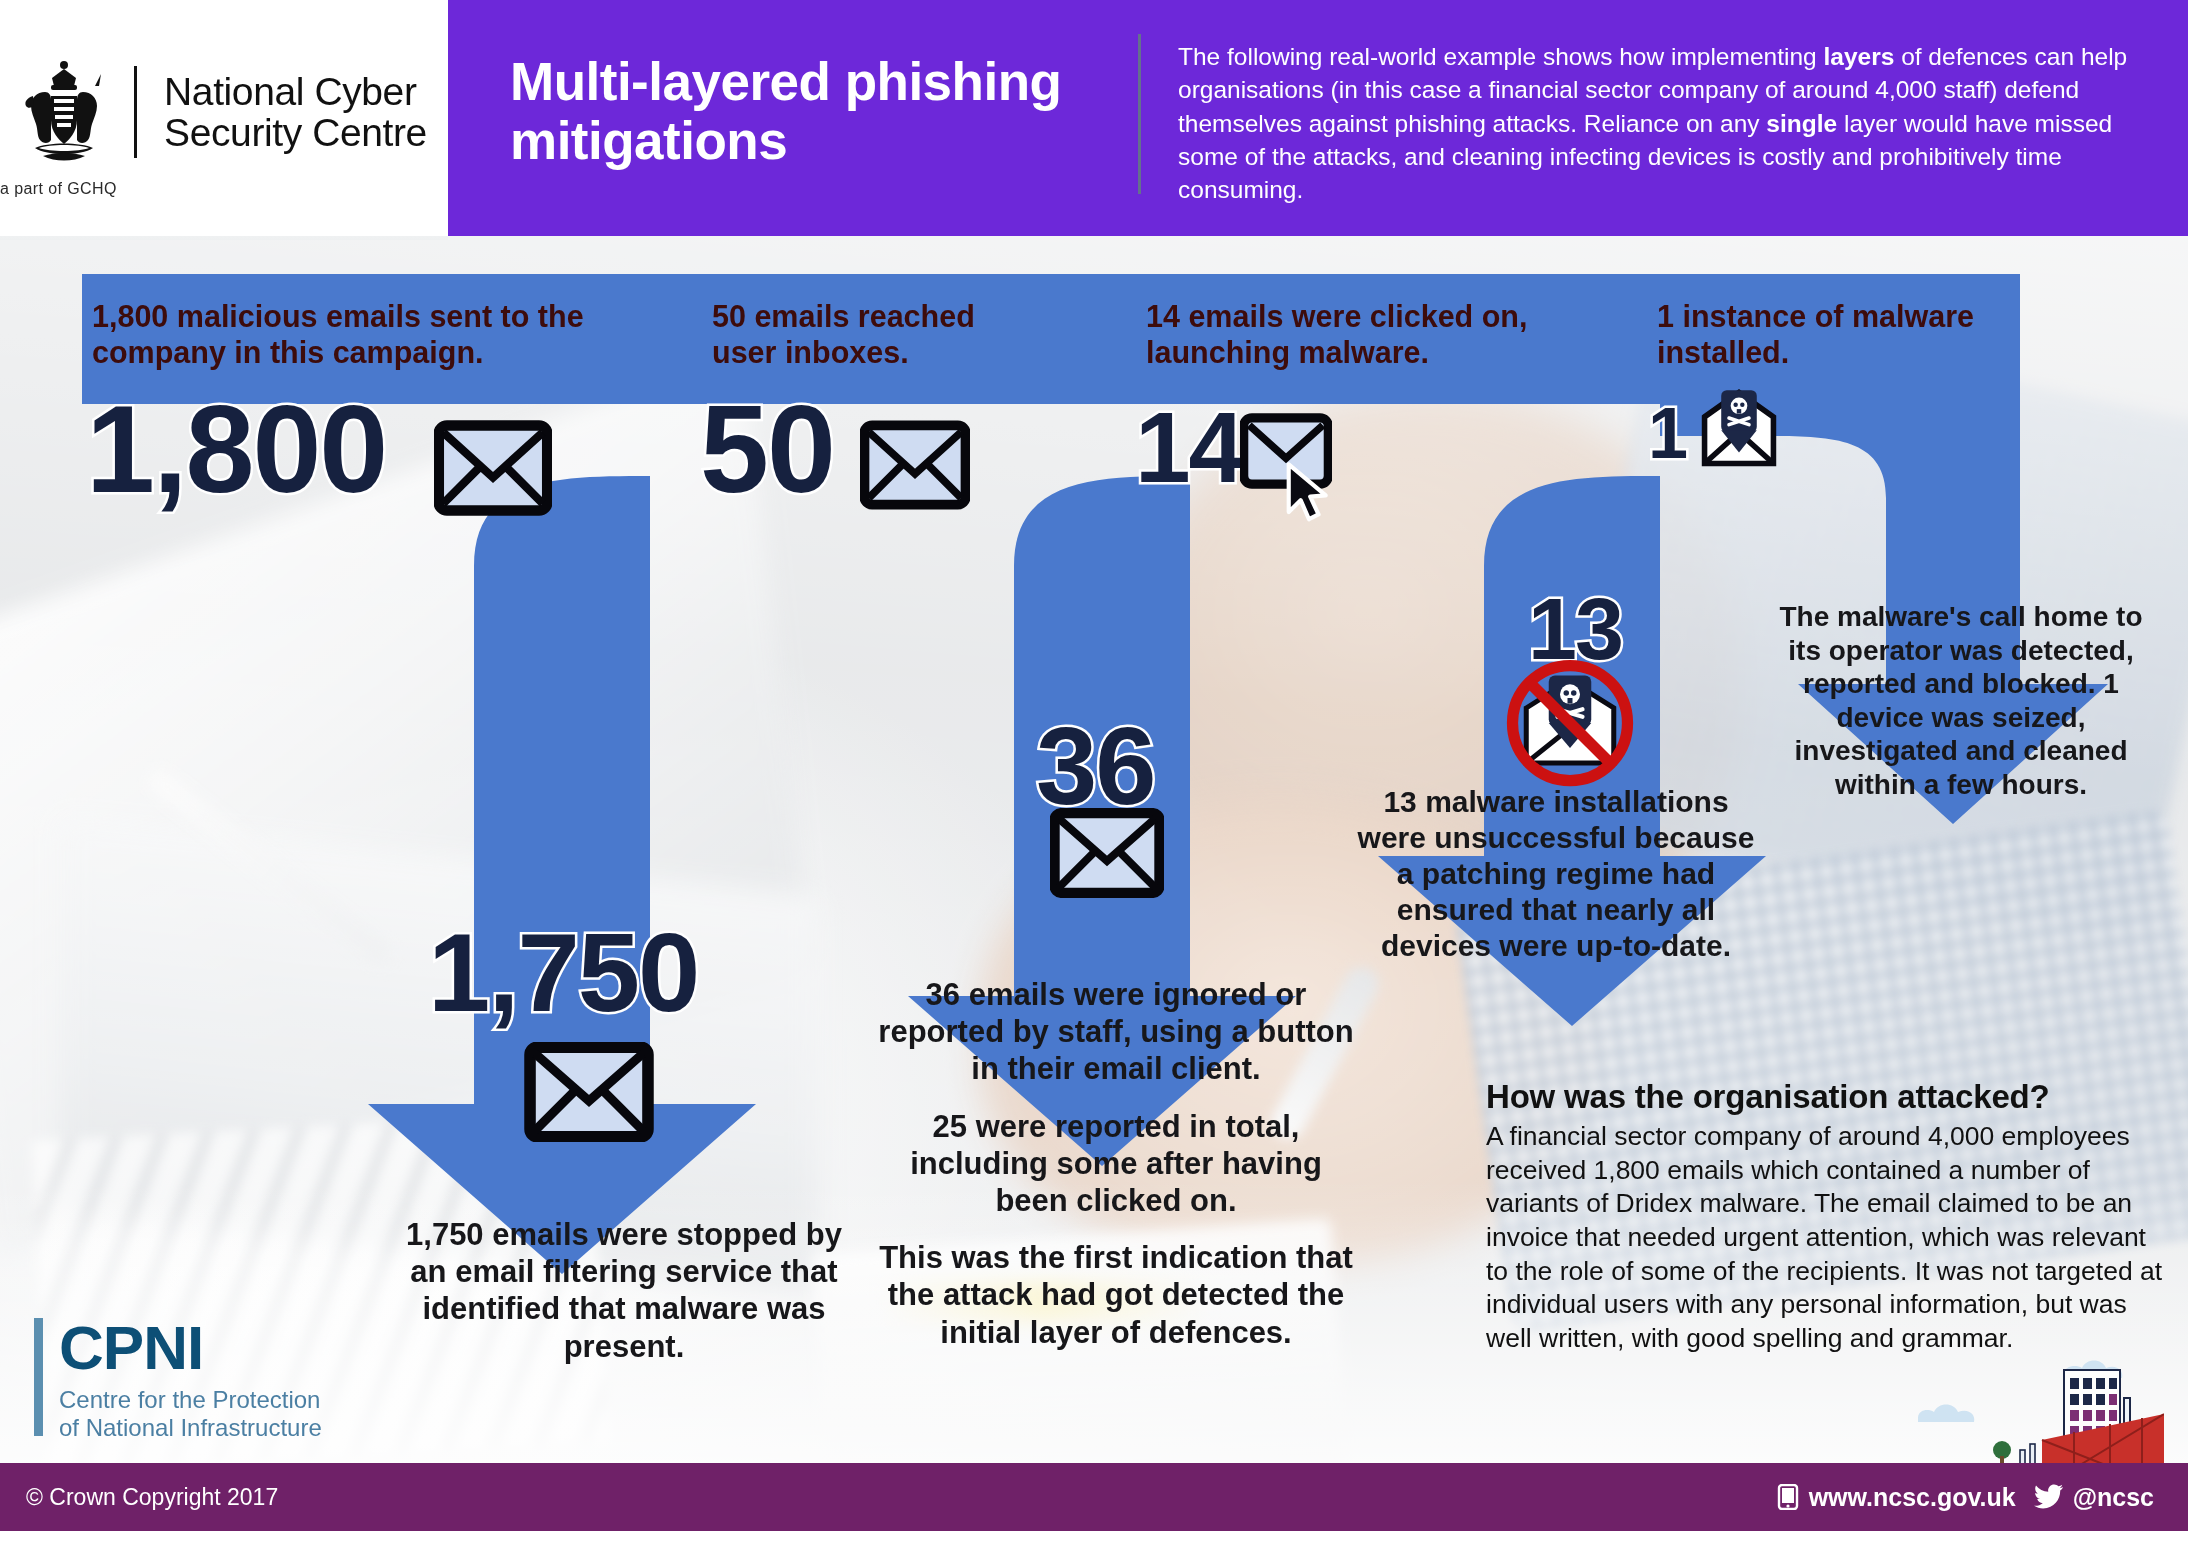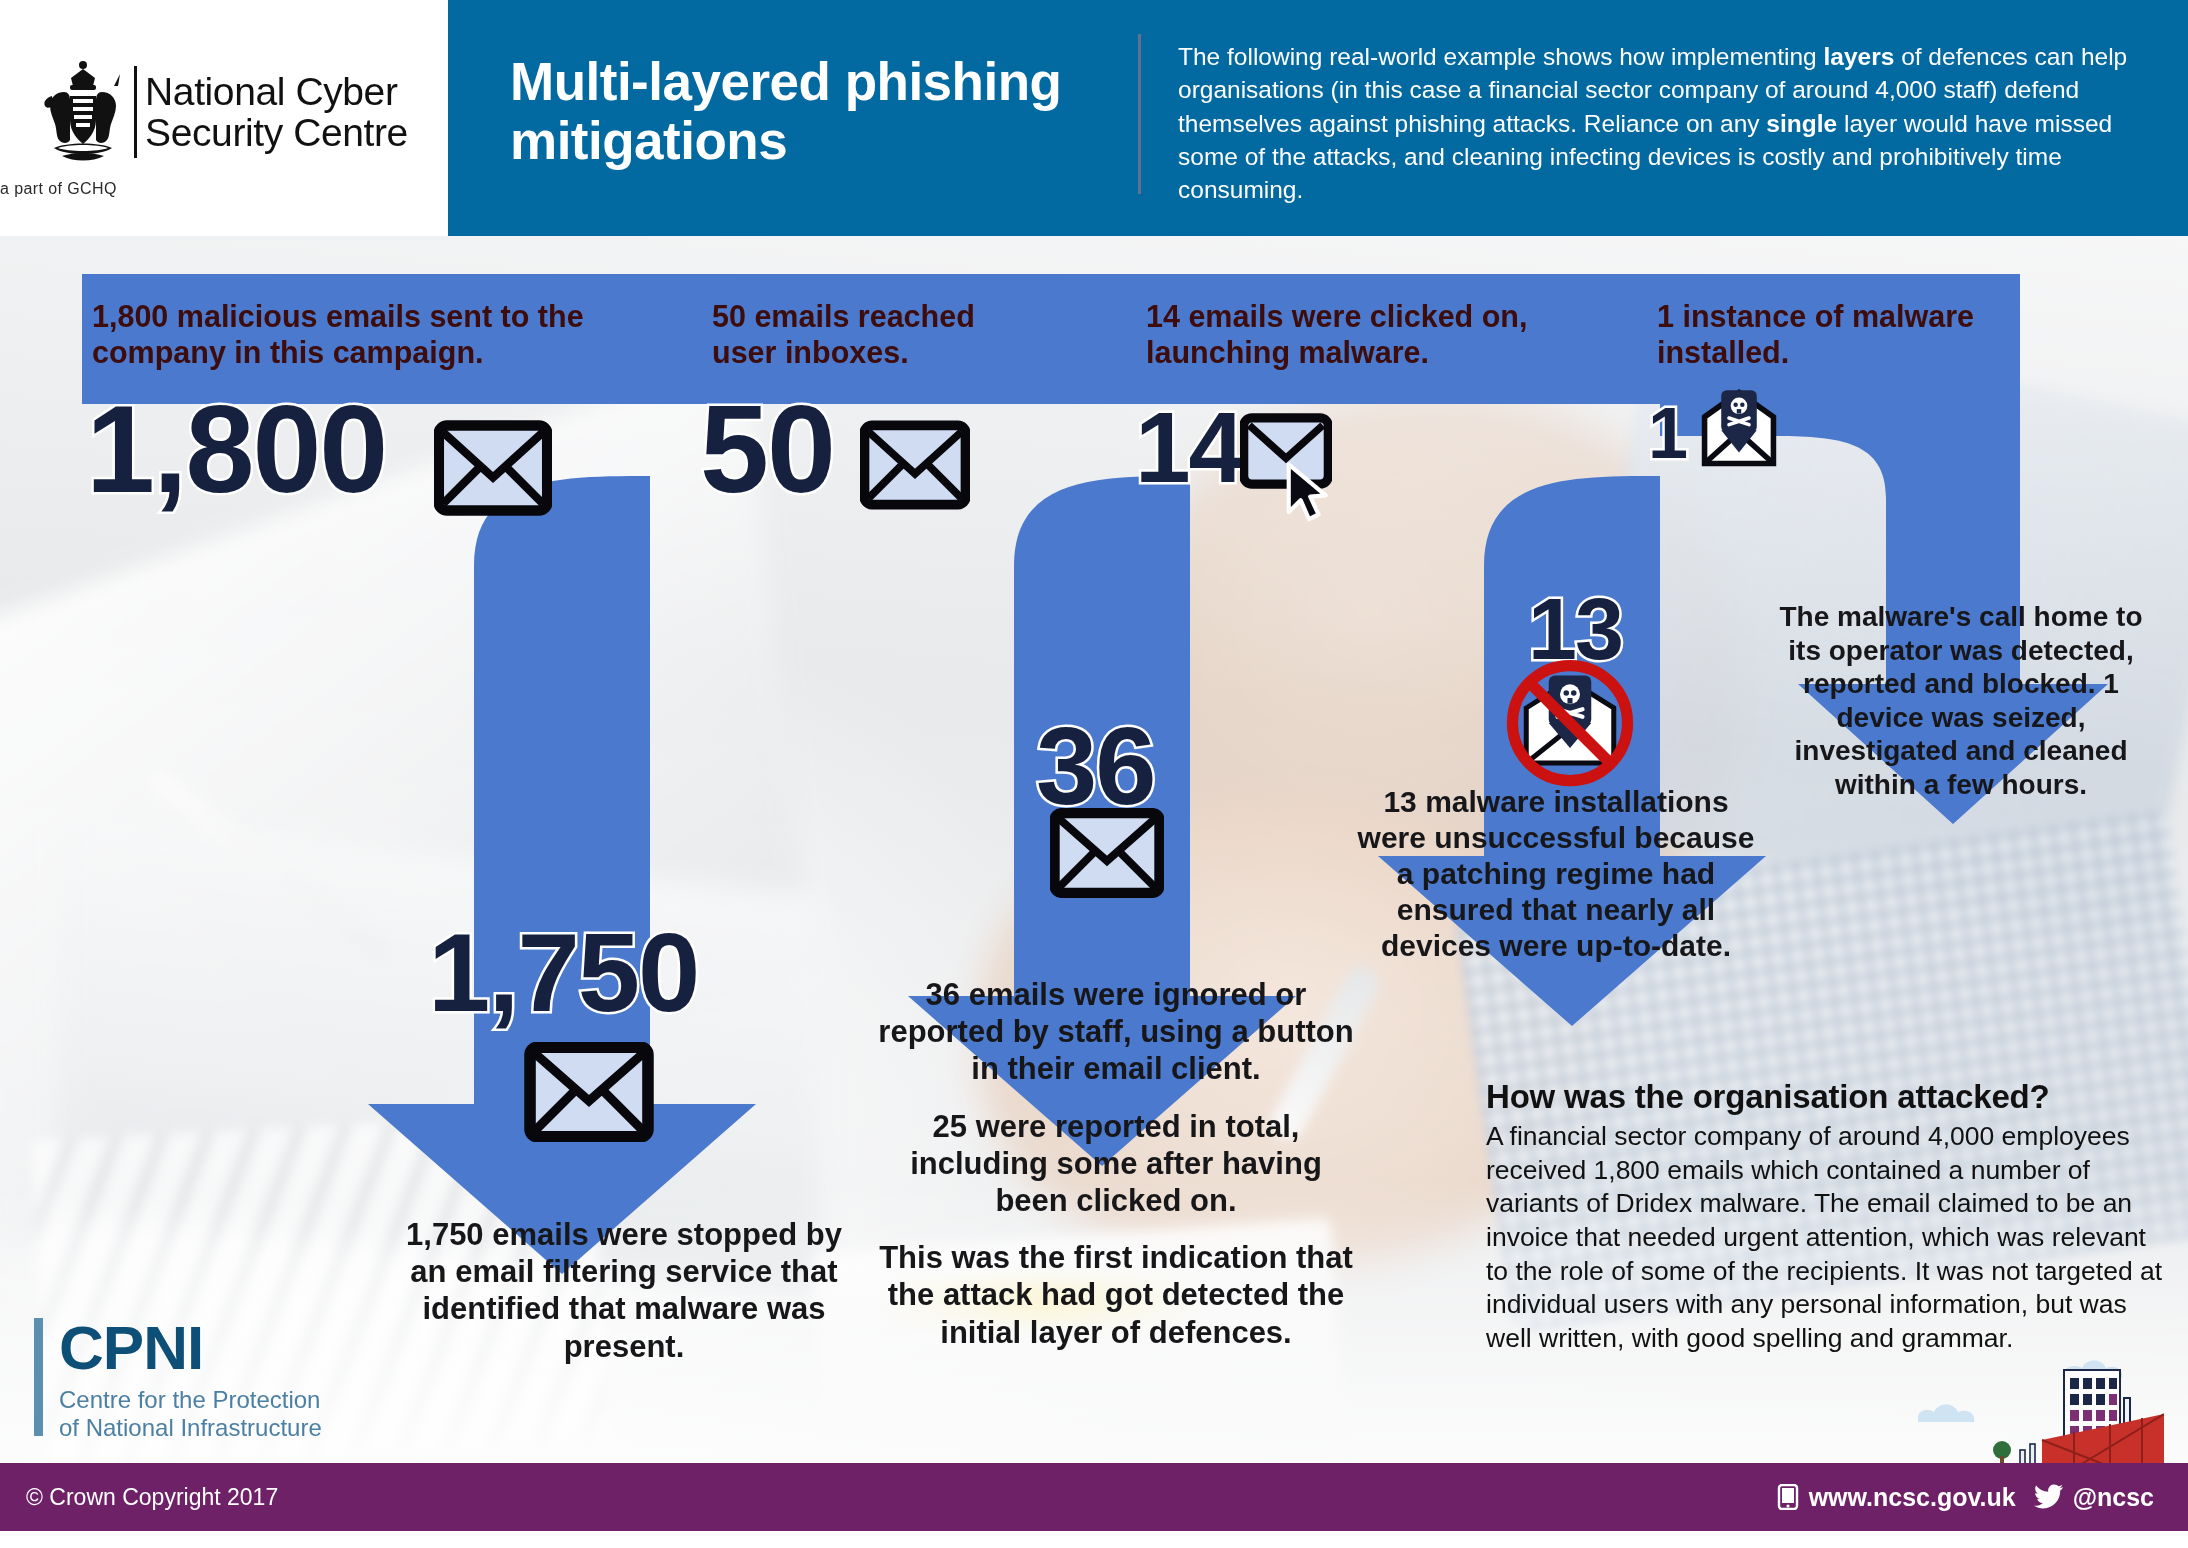--- a/index.html
+++ b/index.html
@@ -62,24 +62,24 @@
      background:linear-gradient(185deg, rgba(255,255,255,.72) 0%, rgba(255,255,255,.30) 38%, rgba(255,255,255,.50) 100%); }
   .bg-botfade { position:absolute; left:0; bottom:0; width:100%; height:300px;
      background:linear-gradient(0deg, rgba(255,255,255,.86), rgba(255,255,255,0)); }
 
   
   .top-strip { position:absolute; left:0; top:0; width:448px; height:236px; background:#ffffff; }
   .top-strip-grad { position:absolute; left:0; top:180px; width:448px; height:60px;
      background:linear-gradient(180deg,#ffffff,#eef0f1); }
 
   
-  .header { position:absolute; left:448px; top:0; width:1740px; height:236px; background:#0369a1; }
+  .header { position:absolute; left:448px; top:0; width:1740px; height:236px; background:#6d28d9; }
   .logo-box { position:absolute; left:0; top:0; width:448px; height:236px; background:#fff;
      display:flex; align-items:center; justify-content:center; }
-  .logo-inner { display:flex; align-items:center; gap:8px; transform:translateY(-6px); }
+  .logo-inner { display:flex; align-items:center; gap:27px; transform:translateY(-6px); }
   .crest { width:86px; height:112px; flex:0 0 auto; }
   .logo-rule { width:3px; height:92px; background:#111; }
   .logo-words { display:flex; flex-direction:column; line-height:1.06; }
   .logo-words span { font-size:39px; color:#111; letter-spacing:-.4px; font-family:"Liberation Sans", sans-serif; }
   .logo-sub { position:absolute; left:0; right:0; bottom:38px; 
      font-size:16px; color:#2a2a2a; letter-spacing:.4px; }
 
   .title { position:absolute; left:62px; top:52px; width:590px;
      color:#fff; font-size:53px; font-weight:bold; line-height:1.12; letter-spacing:-.5px; }
   .hdr-divider { position:absolute; left:690px; top:34px; width:3px; height:160px; background:#64708e; }

